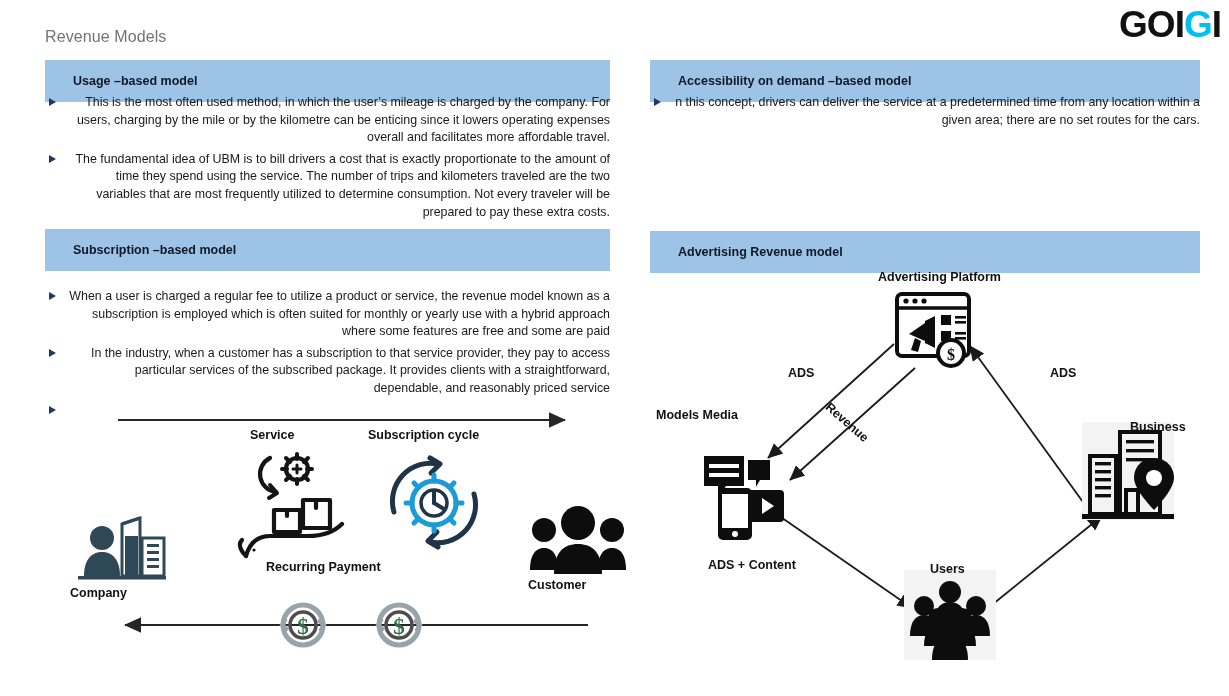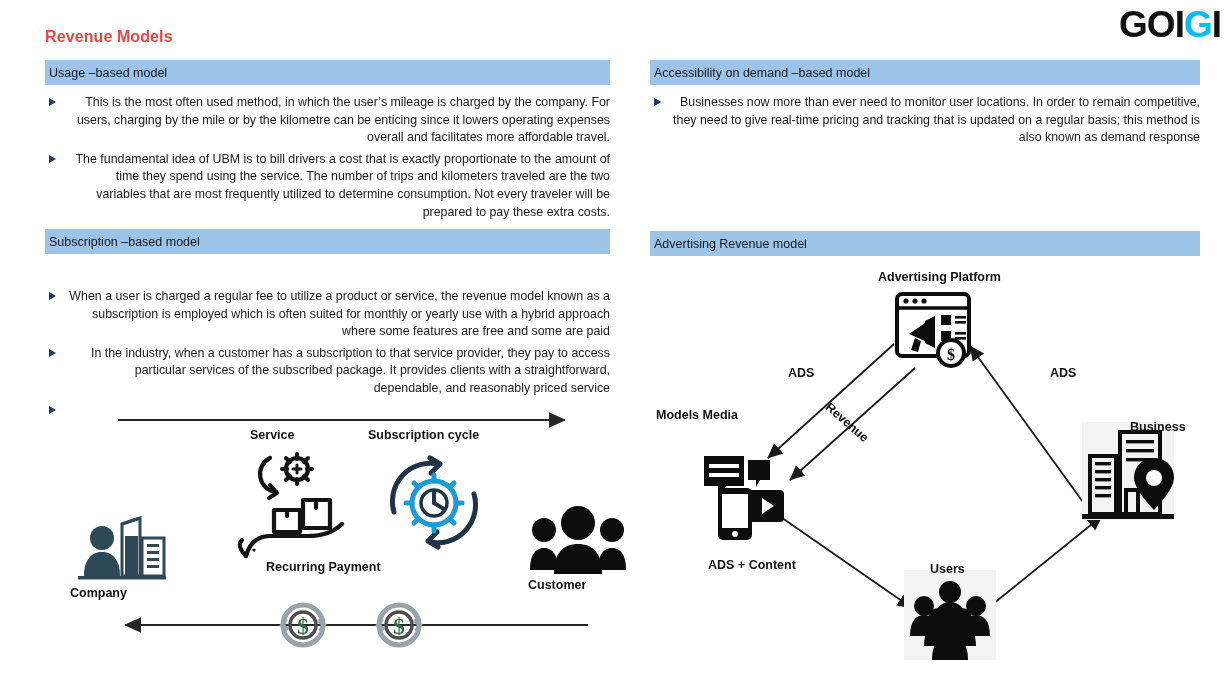--- a/index.html
+++ b/index.html
@@ -24,36 +24,36 @@
     letter-spacing: -1px;
     line-height: 1;
     color: #111111;
     display: flex; align-items: center;
   }
   #logo .logo-accent { color: #00BFF3; }
 
   
   #page-title {
     position: absolute; left: 45px; top: 28px;
-    font-size: 16px; font-weight: bold;
-    color: #ef4444;
+    font-size: 16px; font-weight: normal;
+    color: #737373;
     letter-spacing: .1px;
   }
 
   
   .col-left  { position: absolute; left: 45px;  width: 565px; }
   .col-right { position: absolute; left: 650px; width: 550px; }
 
   
   .sec-bar {
     background: #9DC3E6;
-    height: 25px;
+    height: 42px;
     display: flex; align-items: center;
-    padding-left: 4px;
-    font-size: 12.5px; font-weight: normal;
+    padding-left: 28px;
+    font-size: 12.5px; font-weight: bold;
     color: #111827;
   }
 
   
   .bullets { margin: 0; padding: 0; list-style: none; }
   .bullets li {
     position: relative;
     padding-left: 22px;
     margin: 4px 0 1px 0;
     font-size: 12.4px;
@@ -236,22 +236,21 @@
   <div class="dlabel" style="left:10px;  top:178px;">Company</div>
   <div class="dlabel" style="left:468px; top:170px;">Customer</div>
 </div>
 
 <div class="col-right" style="top:60px;">
   <div class="sec-bar">Accessibility on demand –based model</div>
 </div>
 
 <div class="col-right" style="top:90px;">
   <ul class="bullets">
-    <li><span class="tri"></span></li>
-    <li><span class="tri"></span><span>Businesses now more than ever need to monitor user locations. In order to remain competitive, they need to give real-time pricing and tracking that is updated on a regular basis; this method is also known as demand response</span></li>
+    <li><span class="tri"></span><span>n this concept, drivers can deliver the service at a predetermined time from any location within a given area; there are no set routes for the cars.</span></li>
   </ul>
 </div>
 
 <div class="col-right" style="top:231px;">
   <div class="sec-bar">Advertising Revenue  model</div>
 </div>
 
 <div class="diagram" style="left:650px; top:268px; width:560px; height:380px;">
 
   <svg width="560" height="380" viewBox="0 0 560 380">

